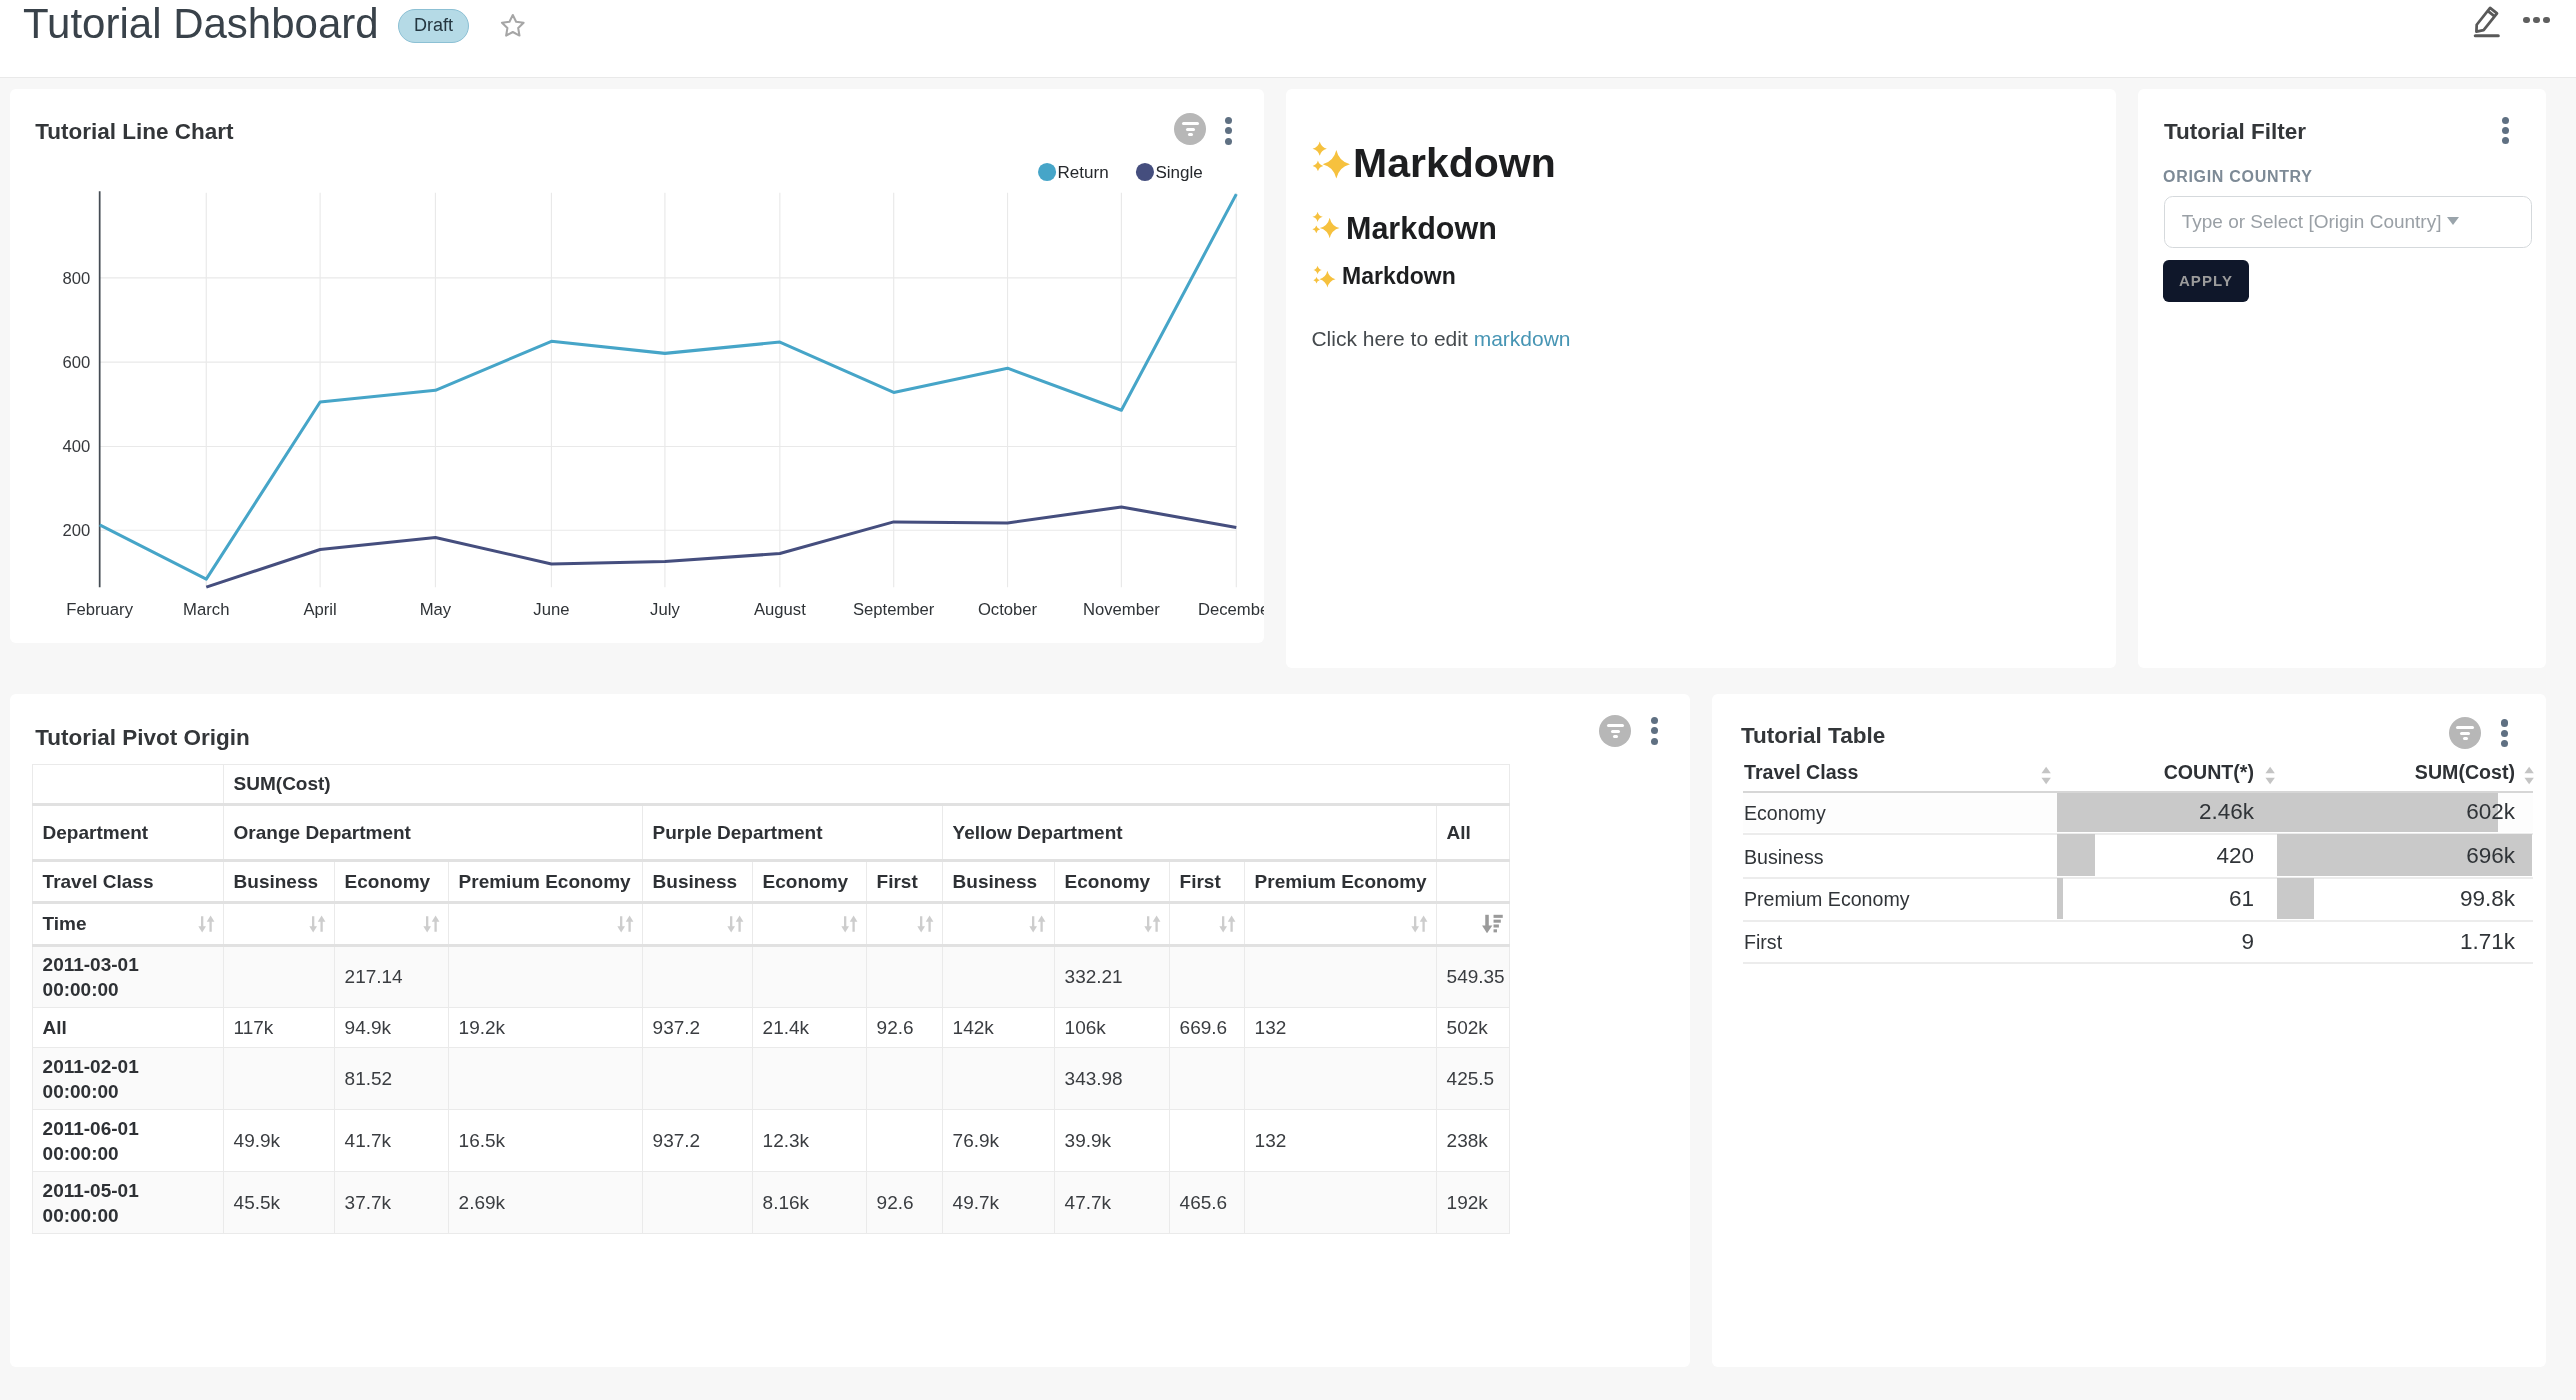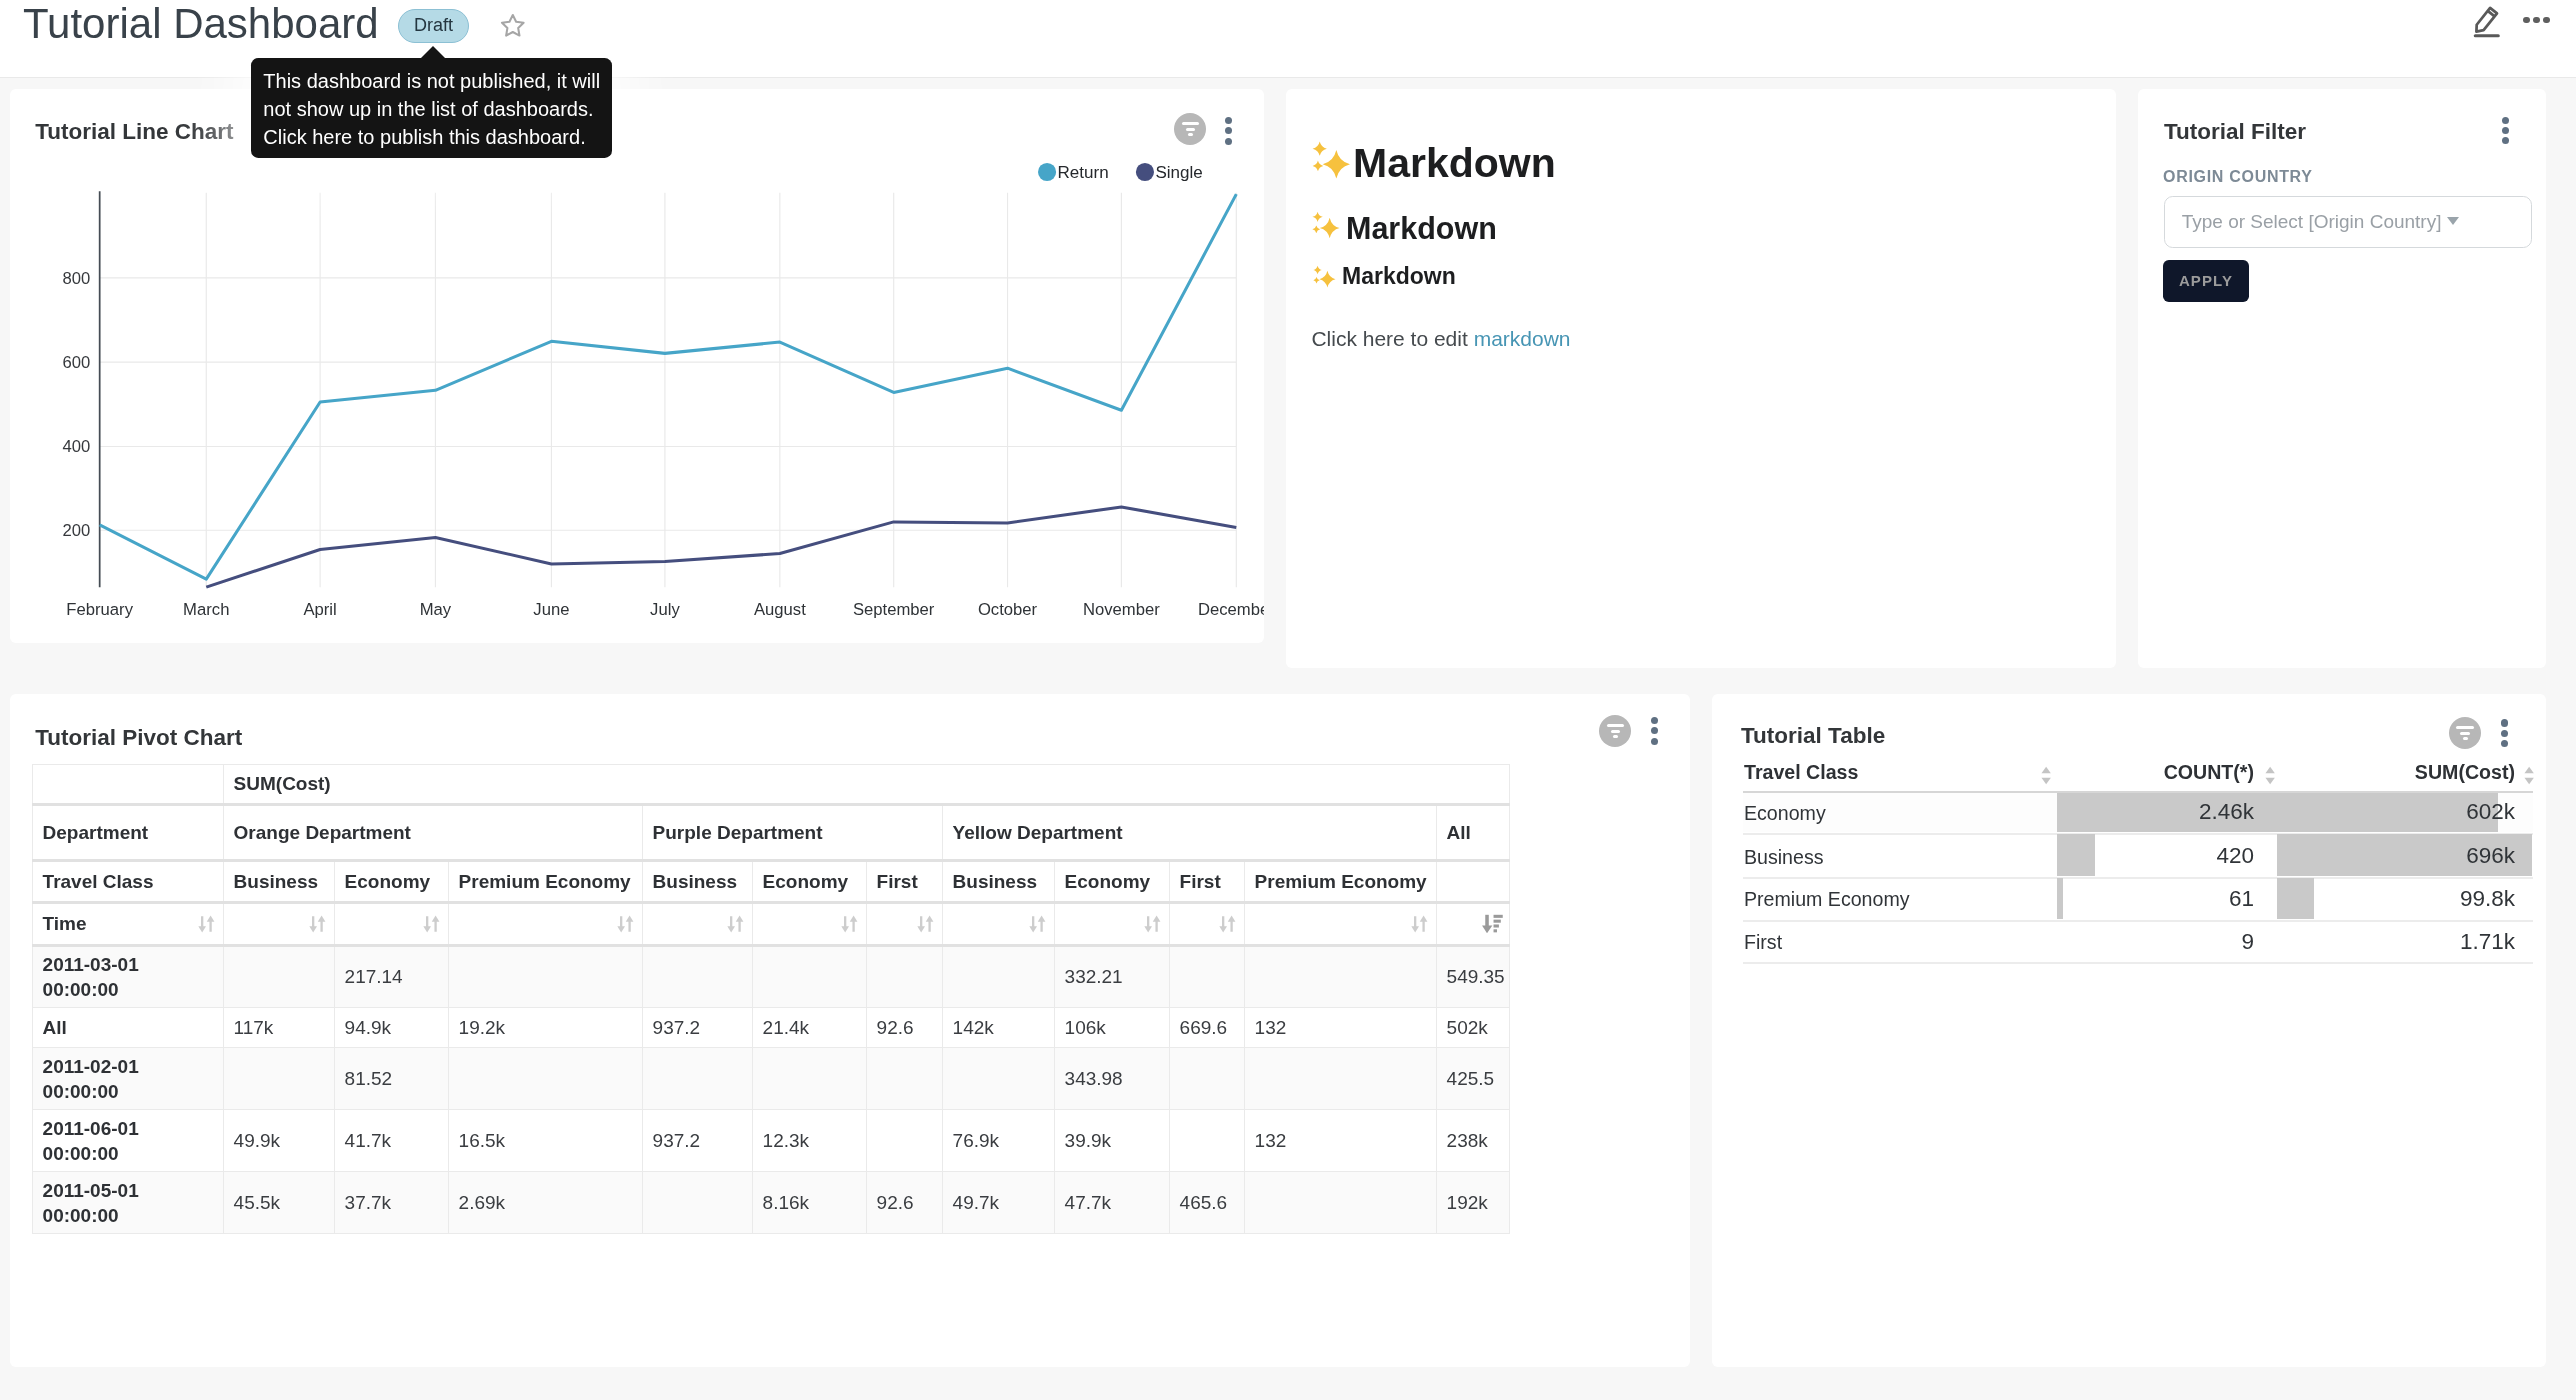--- a/index.html
+++ b/index.html
@@ -139,21 +139,21 @@
       </div>
     <div style="position:absolute;left:25px;top:80px;font-size:16px;line-height:16px;font-weight:700;color:#7d8a96;letter-spacing:0.7px;">ORIGIN COUNTRY</div>
     <div style="position:absolute;left:26px;top:107px;width:368px;height:52px;border:1.5px solid #d5d9dc;border-radius:8.7px;background:#fff;">
       <span style="position:absolute;left:16.7px;top:0;line-height:49px;font-size:19px;color:#9aa0a6;white-space:nowrap;">Type or Select [Origin Country]</span>
       <span style="position:absolute;left:282px;top:20.3px;width:0;height:0;border-left:6.5px solid transparent;border-right:6.5px solid transparent;border-top:8.7px solid #9aa4ab;"></span>
     </div>
     <div style="position:absolute;left:25px;top:171px;width:86px;height:42px;border-radius:5.8px;background:#0f172a;color:#9b9b9b;font-size:15px;font-weight:700;letter-spacing:1.1px;text-align:center;line-height:42px;">APPLY</div>
   </div>
 
   <div class="card" id="card4" style="left:10.2px;top:694px;width:1680px;height:673px;">
-    <div class="ctitle" style="left:25px;top:33px;">Tutorial Pivot Chart</div>
+    <div class="ctitle" style="left:25px;top:33px;">Tutorial Pivot Origin</div>
     <div class="fcircle" style="left:1589px;top:21px;">
         <i class="l1"></i>
         <i class="l2"></i>
         <i class="l3"></i>
       </div>
     <div class="vdots" style="position:absolute;left:1641px;top:0;">
         <span style="top:23px;"></span>
         <span style="top:33px;"></span>
         <span style="top:44px;"></span>
       </div>
@@ -442,18 +442,14 @@
     <div style="position:absolute;left:32px;top:194px;font-size:19.6px;color:#303438;">Premium Economy</div>
     <div style="position:absolute;left:324px;top:192px;width:218px;font-size:22.5px;color:#303438;text-align:right;">61</div>
     <div style="position:absolute;left:585px;top:192px;width:218px;font-size:22.5px;color:#303438;text-align:right;">99.8k</div>
     <div style="position:absolute;left:30.5px;top:226px;width:790px;height:1.5px;background:#ececec;"></div>
     <div style="position:absolute;left:32px;top:237px;font-size:19.6px;color:#303438;">First</div>
     <div style="position:absolute;left:324px;top:235px;width:218px;font-size:22.5px;color:#303438;text-align:right;">9</div>
     <div style="position:absolute;left:585px;top:235px;width:218px;font-size:22.5px;color:#303438;text-align:right;">1.71k</div>
     <div style="position:absolute;left:30.5px;top:268px;width:790px;height:1.5px;background:#ececec;"></div>
   </div>
 
-  <div id="tip" style="position:absolute;left:251px;top:58px;width:361px;height:100px;background:#141414;border-radius:7.3px;z-index:50;box-shadow:0 0 51px 23px rgba(255,255,255,0.8);">
-    <div style="position:absolute;left:169px;top:-12.3px;width:0;height:0;border-left:13.8px solid transparent;border-right:13.8px solid transparent;border-bottom:13px solid #141414;"></div>
-    <div style="position:absolute;left:12.3px;top:8.7px;font-size:20px;line-height:28px;color:#fff;">This dashboard is not published, it will<br>not show up in the list of dashboards.<br>Click here to publish this dashboard.</div>
-  </div>
 </div>
 
 
 </body></html>

